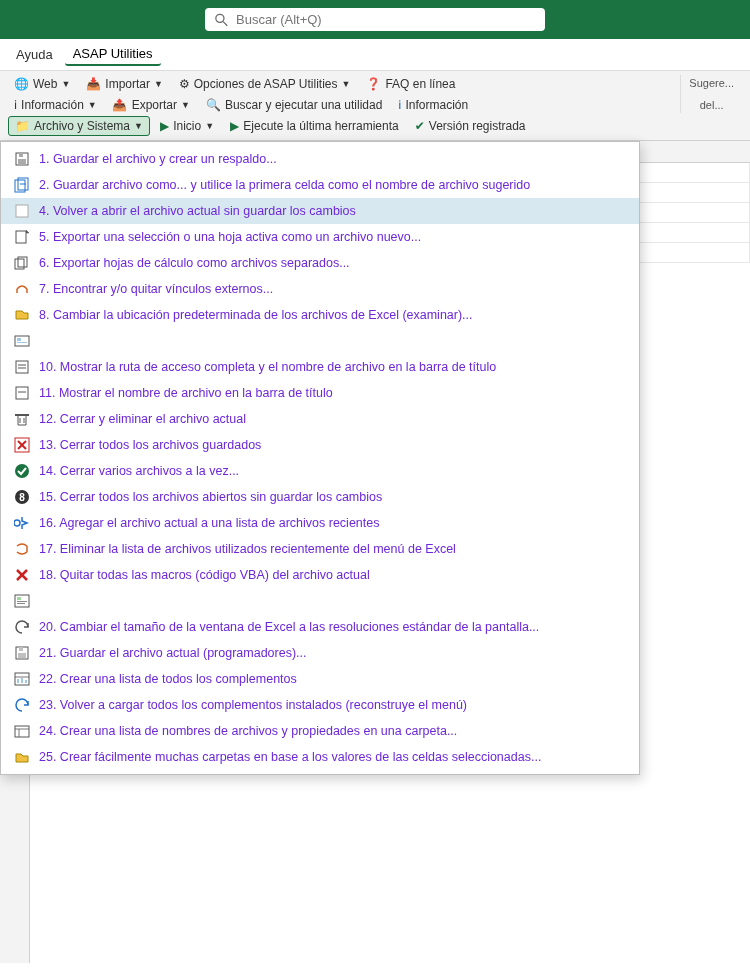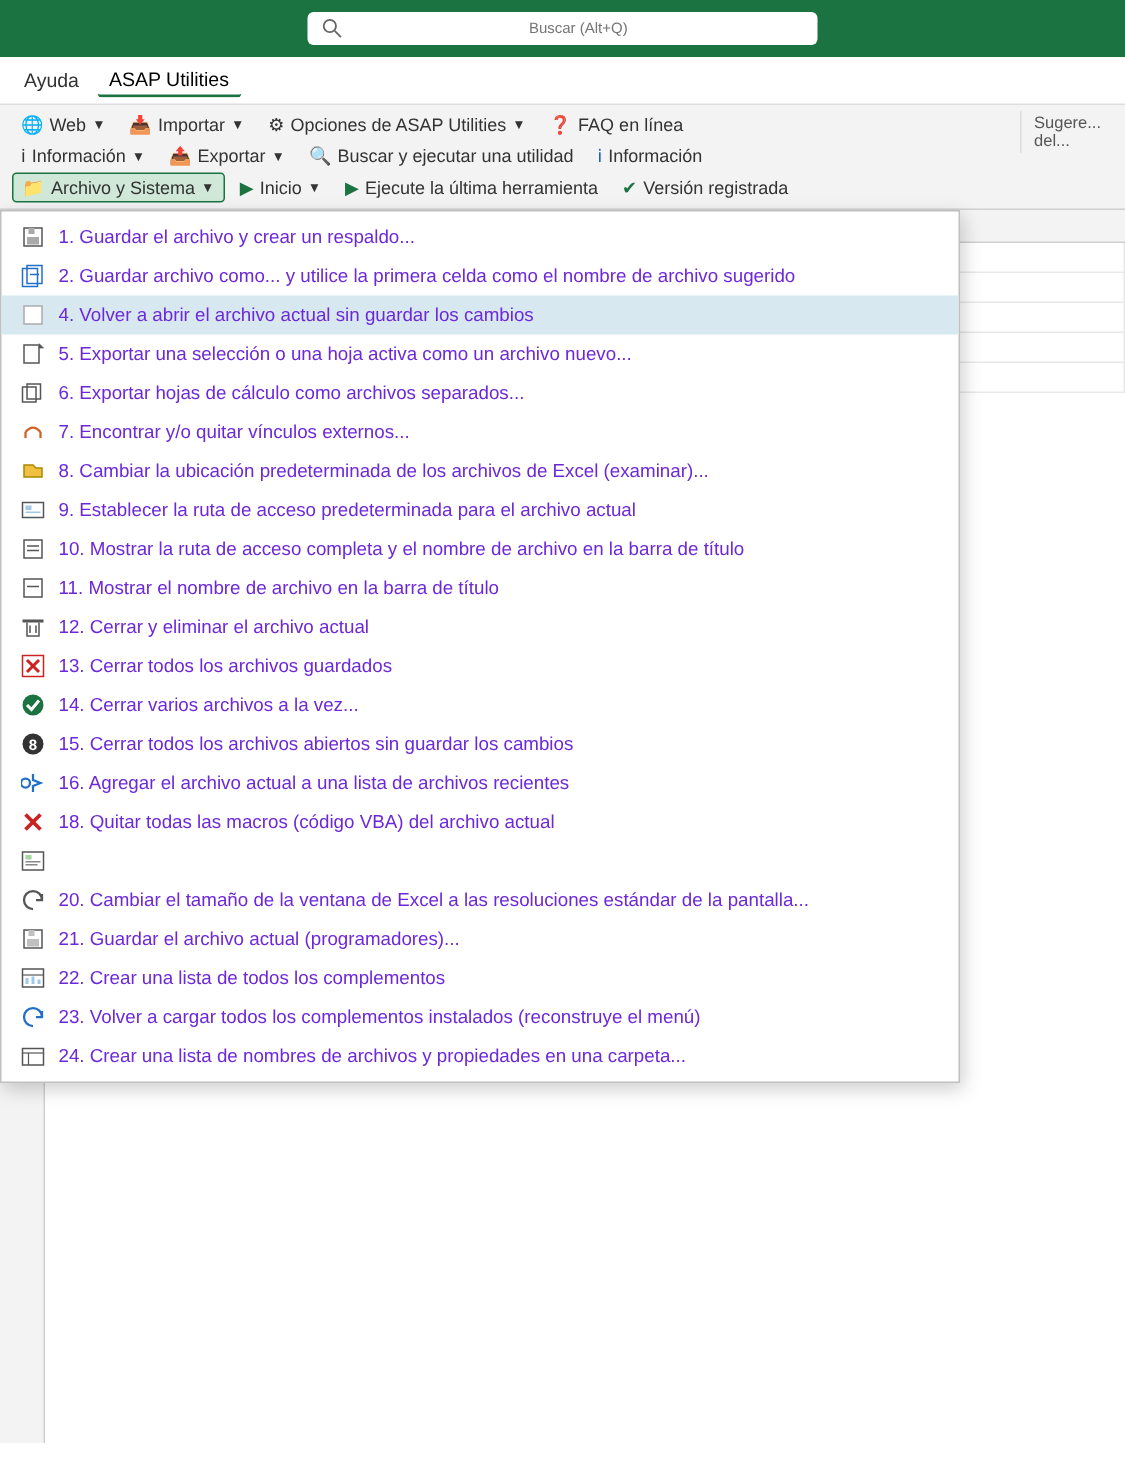--- a/index.html
+++ b/index.html
@@ -18,25 +18,24 @@
       align-items: center;
       background: #fff;
       border-radius: 4px;
       padding: 4px 10px;
       width: 340px;
       gap: 8px;
     }
     .search-input-wrapper input {
       border: none;
       outline: none;
-      font-size: 10px;
+      font-size: 13px;
       color: #0c4a6e;
       width: 100%;
       background: transparent;
-      text-align: center;
     }
 
     
     .menu-bar {
       background: #fff;
       border-bottom: 1px solid #ddd;
       padding: 4px 8px;
       display: flex;
       align-items: center;
       gap: 4px;
@@ -236,21 +235,21 @@
         <span style="color:#1a7340;">▶</span>
         <span>Ejecute la última herramienta</span>
       </div>
       <div class="ribbon-btn">
         <span style="color:#1a7340;">✔</span>
         <span>Versión registrada</span>
       </div>
     </div>
   </div>
 
-  <div style="display:flex; flex-direction:column; align-items:flex-start; padding: 2px 8px; border-left:1px solid #ddd; min-width:60px;">
+  <div style="display:flex; flex-direction:column; align-items:center; padding: 2px 8px; border-left:1px solid #ddd; min-width:60px;gap:10px;">
     <div style="font-size:11px; color:#555;">Sugere...</div>
     <div style="font-size:11px; color:#555;">del...</div>
   </div>
 </div>
 
 <div style="position:relative; flex:1;">
 
   <div class="col-header-row">
     <div style="width:30px; border-right:1px solid #d0d0d0;"></div>
     <div class="col-header-cell" style="width:60px;">I</div>
@@ -371,21 +370,20 @@
     </div>
 
     <div class="menu-section-item">
       <div class="menu-icon">
         <svg width="16" height="16" viewBox="0 0 16 16">
             <rect x="1" y="3" width="14" height="10" fill="none" stroke="#555" stroke-width="1"></rect>
             <rect x="3" y="5" width="4" height="3" fill="#a0c8e8"></rect>
             <rect x="3" y="9" width="10" height="1" fill="#a0c8e8"></rect>
           </svg>
       </div>
-      <div class="menu-text">9. Establecer la ruta de acceso predeterminada para el archivo actual</div>
     </div>
 
     <div class="menu-section-item">
       <div class="menu-icon">
         <svg width="16" height="16" viewBox="0 0 16 16">
             <rect x="2" y="2" width="12" height="12" fill="none" stroke="#555" stroke-width="1"></rect>
             <line x1="4" y1="6" x2="12" y2="6" stroke="#555" stroke-width="1"></line>
             <line x1="4" y1="9" x2="12" y2="9" stroke="#555" stroke-width="1"></line>
           </svg>
       </div>
@@ -448,20 +446,30 @@
     <div class="menu-section-item">
       <div class="menu-icon">
         <svg width="16" height="16" viewBox="0 0 16 16">
             <path d="M8,2 L8,6 L13,8 L8,10 L8,14" fill="none" stroke="#2070c8" stroke-width="1.5"></path>
             <circle cx="3" cy="8" r="3" fill="none" stroke="#2070c8" stroke-width="1.5"></circle>
           </svg>
       </div>
       <div class="menu-text">16. Agregar el archivo actual a una lista de archivos recientes</div>
     </div>
 
+    <div class="menu-section-item">
+      <div class="menu-icon">
+        <svg width="16" height="16" viewBox="0 0 16 16">
+            <path d="M3,5 Q8,1 13,5" fill="none" stroke="#d06020" stroke-width="1.5"></path>
+            <path d="M13,11 Q8,15 3,11" fill="none" stroke="#d06020" stroke-width="1.5"></path>
+            <line x1="13" y1="5" x2="13" y2="11" stroke="#d06020" stroke-width="1.5"></line>
+          </svg>
+      </div>
+      <div class="menu-text">17. Eliminar la lista de archivos utilizados recientemente del menú de Excel</div>
+    </div>
 
     <div class="menu-section-item">
       <div class="menu-icon">
         <svg width="16" height="16" viewBox="0 0 16 16">
             <line x1="3" y1="3" x2="13" y2="13" stroke="#cc2222" stroke-width="2.5"></line>
             <line x1="13" y1="3" x2="3" y2="13" stroke="#cc2222" stroke-width="2.5"></line>
           </svg>
       </div>
       <div class="menu-text">18. Quitar todas las macros (código VBA) del archivo actual</div>
     </div>
@@ -525,15 +533,23 @@
       <div class="menu-icon">
         <svg width="16" height="16" viewBox="0 0 16 16">
             <rect x="1" y="3" width="14" height="11" fill="none" stroke="#555" stroke-width="1"></rect>
             <line x1="1" y1="6" x2="15" y2="6" stroke="#555" stroke-width="0.8"></line>
             <line x1="5" y1="6" x2="5" y2="14" stroke="#555" stroke-width="0.8"></line>
           </svg>
       </div>
       <div class="menu-text">24. Crear una lista de nombres de archivos y propiedades en una carpeta...</div>
     </div>
 
+    <div class="menu-section-item">
+      <div class="menu-icon">
+        <svg width="16" height="16" viewBox="0 0 16 16">
+            <path d="M2,13 L2,5 L7,5 L9,7 L14,7 L14,13 Z" fill="#f0c040" stroke="#aa8800" stroke-width="1"></path>
+          </svg>
+      </div>
+      <div class="menu-text">25. Crear fácilmente muchas carpetas en base a los valores de las celdas seleccionadas...</div>
+    </div>
 
   </div>
 </div>
 
 </body></html>

